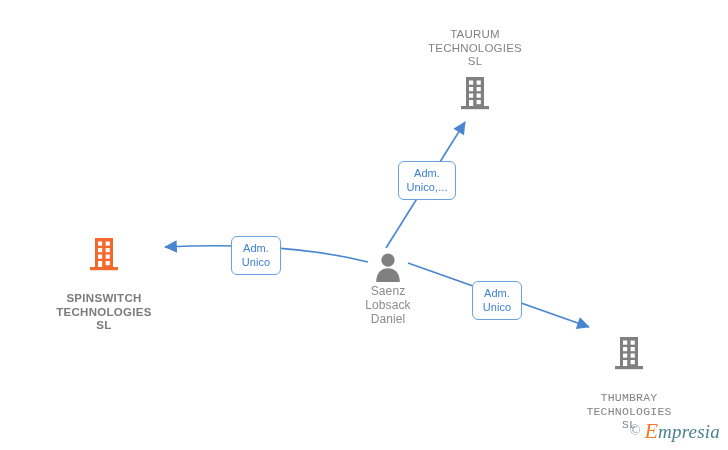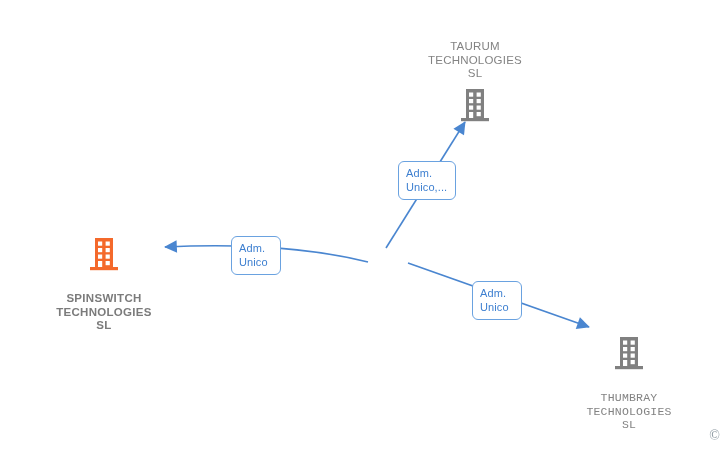--- a/index.html
+++ b/index.html
@@ -62,21 +62,21 @@
   .edge-label {
     position: absolute;
     z-index: 4;
     box-sizing: border-box;
     background: #ffffff;
     border: 1.4px solid #6aa2e0;
     border-radius: 6px;
     color: #3d7fd0;
     font-size: 11px;
     line-height: 14px;
-    text-align: left;
+    text-align: center;
     padding: 4px 7px 5px 7px;
     white-space: pre-line;
     letter-spacing: 0.1px;
   }
 
   
   #watermark {
     position: absolute;
     right: 8px;
     bottom: 6px;
@@ -124,21 +124,21 @@
 
     <g data-name="edge-person-to-taurum">
       <path d="M386,248 L 465,122" fill="none" stroke="#4a86d0" stroke-width="1.6" marker-end="url(#arrowHead)"></path>
     </g>
 
     <g data-name="edge-person-to-thumbray">
       <path d="M408,263 L 589,327" fill="none" stroke="#4a86d0" stroke-width="1.6" marker-end="url(#arrowHead)"></path>
     </g>
   </svg>
 
-  <div class="node" data-name="node-taurum" style="left:475px; top:40px;">
+  <div class="node" data-name="node-taurum" style="left:475px; top:28px;">
     <span class="node-icon" data-name="building-icon">
       <svg width="30" height="36" viewBox="0 0 30 36" xmlns="http://www.w3.org/2000/svg" style="display:block;margin:0 auto;">
         <rect x="6" y="2" width="18" height="29" fill="#808080"></rect>
         <rect x="1" y="31" width="28" height="3.2" fill="#808080"></rect>
         <rect x="9" y="5.5" width="4.2" height="4.2" fill="#ffffff"></rect>
         <rect x="16.6" y="5.5" width="4.2" height="4.2" fill="#ffffff"></rect>
         <rect x="9" y="12" width="4.2" height="4.2" fill="#ffffff"></rect>
         <rect x="16.6" y="12" width="4.2" height="4.2" fill="#ffffff"></rect>
         <rect x="9" y="18.5" width="4.2" height="4.2" fill="#ffffff"></rect>
         <rect x="16.6" y="18.5" width="4.2" height="4.2" fill="#ffffff"></rect>
@@ -169,20 +169,31 @@
         <rect x="16.6" y="18.5" width="4.2" height="4.2" fill="#ffffff"></rect>
         <rect x="9" y="25" width="4.2" height="6" fill="#ffffff"></rect>
         <rect x="16.6" y="25" width="4.2" height="4.2" fill="#ffffff"></rect>
       </svg>
     </span>
     <span class="node-label is-focus" data-name="node-spinswitch-label">SPINSWITCH
 TECHNOLOGIES
 SL</span>
   </div>
 
+  <div class="node" data-name="node-person" style="left:388px; top:252px;">
+    <span class="node-icon" data-name="person-icon">
+      <svg width="30" height="30" viewBox="0 0 30 30" xmlns="http://www.w3.org/2000/svg" style="display:block;margin:0 auto;">
+        <circle cx="15" cy="8.2" r="6.6" fill="#808080"></circle>
+        <path d="M3.2,30 C3.2,20.6 8.4,16.2 15,16.2 C21.6,16.2 26.8,20.6 26.8,30 Z" fill="#808080"></path>
+      </svg>
+    </span>
+    <span class="node-label person-label" data-name="node-person-label">Saenz
+Lobsack
+Daniel</span>
+  </div>
 
   <div class="node" data-name="node-thumbray" style="left:629px; top:335px;font-family:Liberation Mono, monospace;">
     <span class="node-icon" data-name="building-icon">
       <svg width="30" height="36" viewBox="0 0 30 36" xmlns="http://www.w3.org/2000/svg" style="display:block;margin:0 auto;">
         <rect x="6" y="2" width="18" height="29" fill="#808080"></rect>
         <rect x="1" y="31" width="28" height="3.2" fill="#808080"></rect>
         <rect x="9" y="5.5" width="4.2" height="4.2" fill="#ffffff"></rect>
         <rect x="16.6" y="5.5" width="4.2" height="4.2" fill="#ffffff"></rect>
         <rect x="9" y="12" width="4.2" height="4.2" fill="#ffffff"></rect>
         <rect x="16.6" y="12" width="4.2" height="4.2" fill="#ffffff"></rect>
@@ -201,15 +212,16 @@
 Unico,...</div>
 
   <div class="edge-label" data-name="edge-label-person-to-spinswitch" style="left:231px; top:236px; width:50px;">Adm.
 Unico</div>
 
   <div class="edge-label" data-name="edge-label-person-to-thumbray" style="left:472px; top:281px; width:50px;">Adm.
 Unico</div>
 
   <div id="watermark" data-name="empresia-watermark">
     <span class="wm-c" data-name="copyright-icon">©</span>
+    <span class="wm-text" data-name="brand-logo-text"><span class="wm-first" data-name="brand-initial">E</span><span data-name="brand-rest">mpresia</span></span>
   </div>
 
 </div>
 
 </body></html>

